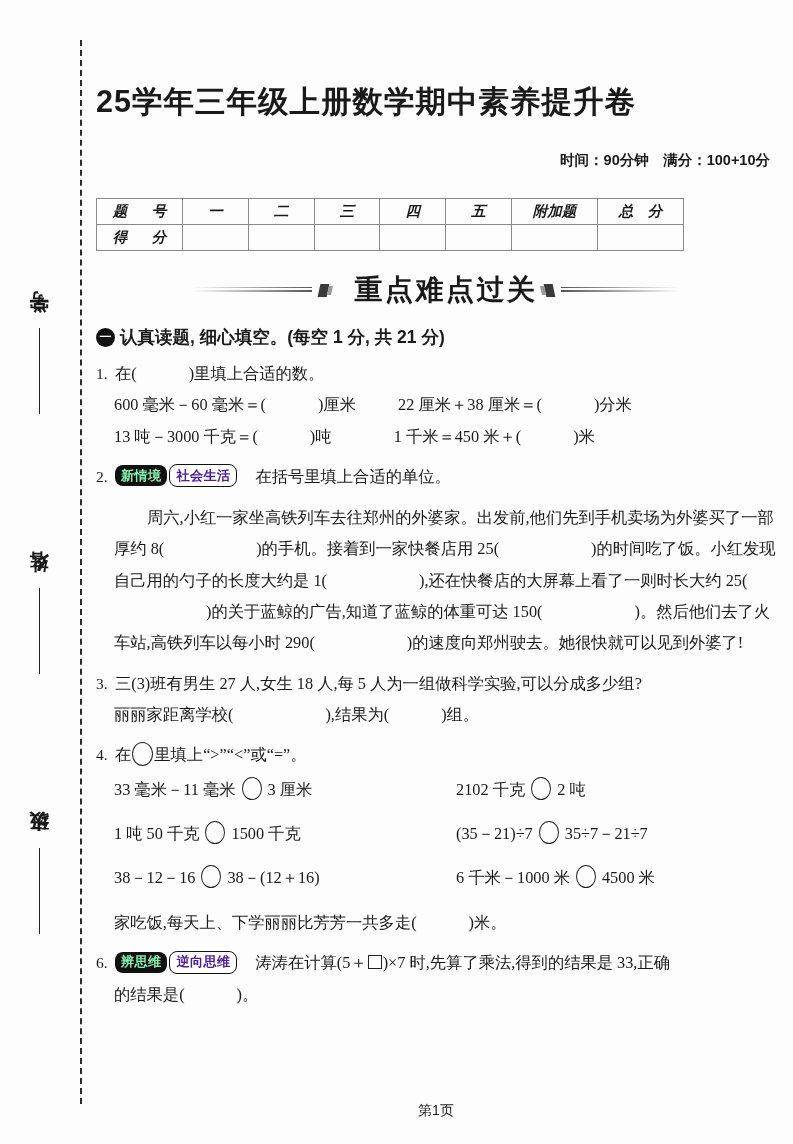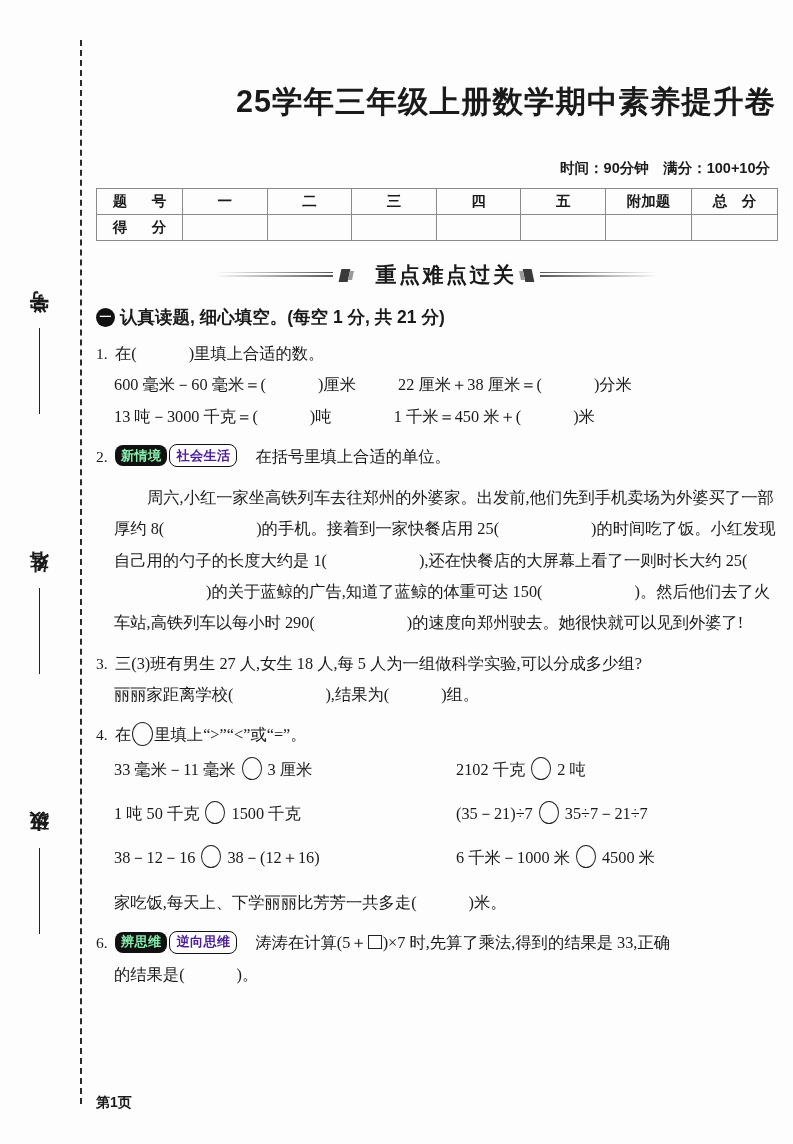--- a/index.html
+++ b/index.html
@@ -57,44 +57,45 @@
 
   
   .paper {
     position: absolute;
     left: 96px; top: 0;
     width: 680px; height: 1144px;
   }
 
   .title {
     margin-top: 82px;
-    text-align: right;
+    text-align: left;
     font-size: 30.5px;
     font-weight: 700;
     letter-spacing: 1px;
     font-family: "Liberation Sans", "DejaVu Sans", sans-serif;
     white-space: nowrap;
   }
 
   .meta-line {
-    margin-top: 36px;
+    margin-top: 28px;
     text-align: right;
     padding-right: 6px;
     font-size: 14.5px;
     font-weight: 700;
     font-family: "Liberation Sans", "DejaVu Sans", sans-serif;
     white-space: nowrap;
   }
 
   
   table.score-table {
-    margin-top: 10px;
-    width: 682px;
+    margin-top: 28px;
+    width: 588px;
     border-collapse: collapse;
     table-layout: fixed;
+    font-style: italic;
   }
   table.score-table td {
     border: 1.1px solid #8a8a8a;
     height: 26px;
     text-align: center;
     vertical-align: middle;
     font-size: 14.5px;
     font-weight: 700;
     font-family: "Liberation Sans", "DejaVu Sans", sans-serif;
   }
@@ -130,21 +131,21 @@
   }
   .orn-mark::after {
     content: "";
     position: absolute;
     right: -4px; top: 2px;
     width: 4px; height: 9px;
     background: #9a9a9a;
   }
   .orn-mark.flip { transform: skewX(12deg) scaleX(-1); }
   .section-title {
-    font-size: 21px;
+    font-size: 28px;
     font-weight: 700;
     letter-spacing: 2.5px;
     font-family: Liberation Sans, sans-serif;
     white-space: nowrap;
     margin-left: 20px;
   }
 
   
   .big-q {
     margin-top: 16px;
@@ -241,23 +242,24 @@
     line-height: 2.0;
   }
   .cmp-cell { white-space: nowrap; }
 
   .fill-gap { display: inline-block; min-width: 52px; }
   .fill-gap-lg { display: inline-block; min-width: 92px; }
 
   .page-num {
     position: absolute;
     left: 0; right: 0;
-    bottom: 32px;
+    bottom: 24px;
+    text-align: center;
     font-size: 14px;
-    font-weight: 700;
+    font-weight: 400;
     font-family: "Liberation Sans", "DejaVu Sans", sans-serif;
   }
 </style>
 </head>
 <body>
 
 <div class="side-strip">
   <div class="dashed-line"></div>
 
   <div class="side-field field-xh">

